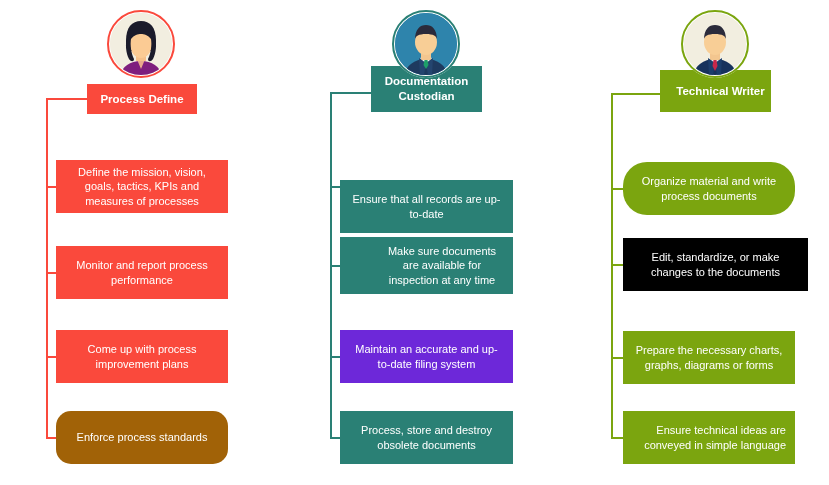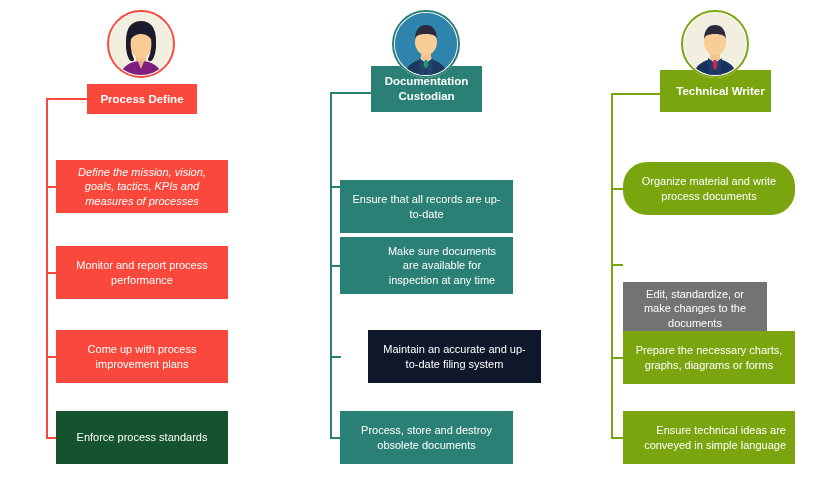--- a/index.html
+++ b/index.html
@@ -109,24 +109,24 @@
         <ellipse cx="31" cy="31" rx="11" ry="14" fill="#FBCB94"></ellipse>
         <path d="M19 24 C19 15 24 11 31 11 C38 11 43 15 43 24 C43 26 42 27 41 26 C38 22 34 21 31 21 C28 21 24 22 21 26 C20 27 19 26 19 24 Z" fill="#1B1B2B"></path>
         <path d="M17 24 C15 32 16 40 19 46 C21 49 24 49 24 46 C21 40 20 32 21 25 Z" fill="#1B1B2B"></path>
         <path d="M45 24 C47 32 46 40 43 46 C41 49 38 49 38 46 C41 40 42 32 41 25 Z" fill="#1B1B2B"></path>
       </svg>
     </div>
     <div class="avatar-ring" style="left:107px; top:10px; border-color:#FA493C;"></div>
 
     <div class="title-box" style="left:87px; top:84px; width:110px; height:30px; background:#FA493C;">Process Define</div>
 
-    <div class="task-box" style="left:56px; top:160px; width:172px; height:53px; background:#FA493C;font-style:italic;">Define the mission, vision, goals, tactics, KPIs and measures of processes</div>
+    <div class="task-box" style="left:56px; top:160px; width:172px; height:53px; background:#FA493C;">Define the mission, vision, goals, tactics, KPIs and measures of processes</div>
     <div class="task-box" style="left:56px; top:246px; width:172px; height:53px; background:#FA493C;">Monitor and report process performance</div>
     <div class="task-box" style="left:56px; top:330px; width:172px; height:53px; background:#FA493C;text-align:center;">Come up with process improvement plans</div>
-    <div class="task-box" style="left:56px; top:411px; width:172px; height:53px; background:#14532d;">Enforce process standards</div>
+    <div class="task-box" style="left:56px; top:411px; width:172px; height:53px; background:#a16207;border-radius:15px;">Enforce process standards</div>
   </div>
 
   <div class="column">
 
     <div class="trunk" style="left:330px; top:93px; height:345px; background:#2A8075;"></div>
 
     <div class="branch" style="left:330px; top:92px; width:42px; background:#2A8075;"></div>
     <div class="branch" style="left:330px; top:186px; width:11px; background:#2A8075;"></div>
     <div class="branch" style="left:330px; top:265px; width:11px; background:#2A8075;"></div>
     <div class="branch" style="left:330px; top:356px; width:11px; background:#2A8075;"></div>
@@ -144,21 +144,21 @@
         <ellipse cx="31" cy="29" rx="11" ry="13" fill="#F8CE96"></ellipse>
         <path d="M20 27 C20 16 25 12 31 12 C37 12 42 16 42 27 C42 23 38 21 31 21 C24 21 20 23 20 27 Z" fill="#2B2B3B"></path>
       </svg>
     </div>
     <div class="avatar-ring" style="left:392px; top:10px; border-color:#2A8075;"></div>
 
     <div class="title-box" style="left:371px; top:66px; width:111px; height:46px; background:#2A8075;">Documentation Custodian</div>
 
     <div class="task-box" style="left:340px; top:160px; width:173px; height:53px; background:#2A8075;margin-top:20px;">Ensure that all records are up-to-date</div>
     <div class="task-box" style="left:340px; top:237px; width:173px; height:57px; background:#2A8075;padding-left:40px;">Make sure documents  are available for inspection at any time</div>
-    <div class="task-box" style="left:340px; top:330px; width:173px; height:53px; background:#0f172a;margin-left:28px;">Maintain an accurate and up-to-date filing system</div>
+    <div class="task-box" style="left:340px; top:330px; width:173px; height:53px; background:#6d28d9;">Maintain an accurate and up-to-date filing system</div>
     <div class="task-box" style="left:340px; top:411px; width:173px; height:53px; background:#2A8075;">Process, store and destroy obsolete documents</div>
   </div>
 
   <div class="column">
 
     <div class="trunk" style="left:611px; top:94px; height:344px; background:#7BA50F;"></div>
 
     <div class="branch" style="left:611px; top:93px; width:50px; background:#7BA50F;"></div>
     <div class="branch" style="left:611px; top:188px; width:12px; background:#7BA50F;"></div>
     <div class="branch" style="left:611px; top:264px; width:12px; background:#7BA50F;"></div>
@@ -176,18 +176,18 @@
         <path d="M29.5 47 L32.5 47 L33.5 53 L31 58 L28.5 53 Z" fill="#C8284A"></path>
         <ellipse cx="31" cy="29" rx="11" ry="13" fill="#F8CE96"></ellipse>
         <path d="M20 27 C20 16 25 12 31 12 C37 12 42 16 42 27 C42 23 38 21 31 21 C24 21 20 23 20 27 Z" fill="#2B2B3B"></path>
       </svg>
     </div>
     <div class="avatar-ring" style="left:681px; top:10px; border-color:#7BA50F;"></div>
 
     <div class="title-box" style="left:660px; top:70px; width:111px; height:42px; background:#7BA50F;padding-left:16px;">Technical Writer</div>
 
     <div class="task-box" style="left:623px; top:162px; width:172px; height:53px; background:#7BA50F;border-radius:24px;">Organize material and write process documents</div>
-    <div class="task-box" style="left:623px; top:238px; width:144px; height:53px; background:#737373;margin-top:44px;">Edit, standardize, or make changes to the documents</div>
+    <div class="task-box" style="left:623px; top:238px; width:185px; height:53px; background:#000000;">Edit, standardize, or make changes to the documents</div>
     <div class="task-box" style="left:623px; top:331px; width:172px; height:53px; background:#7BA50F;">Prepare the necessary charts, graphs, diagrams or forms</div>
     <div class="task-box" style="left:623px; top:411px; width:172px; height:53px; background:#7BA50F;text-align:right;">Ensure technical ideas are conveyed in simple language</div>
   </div>
 
 </div>
 
 </body></html>

